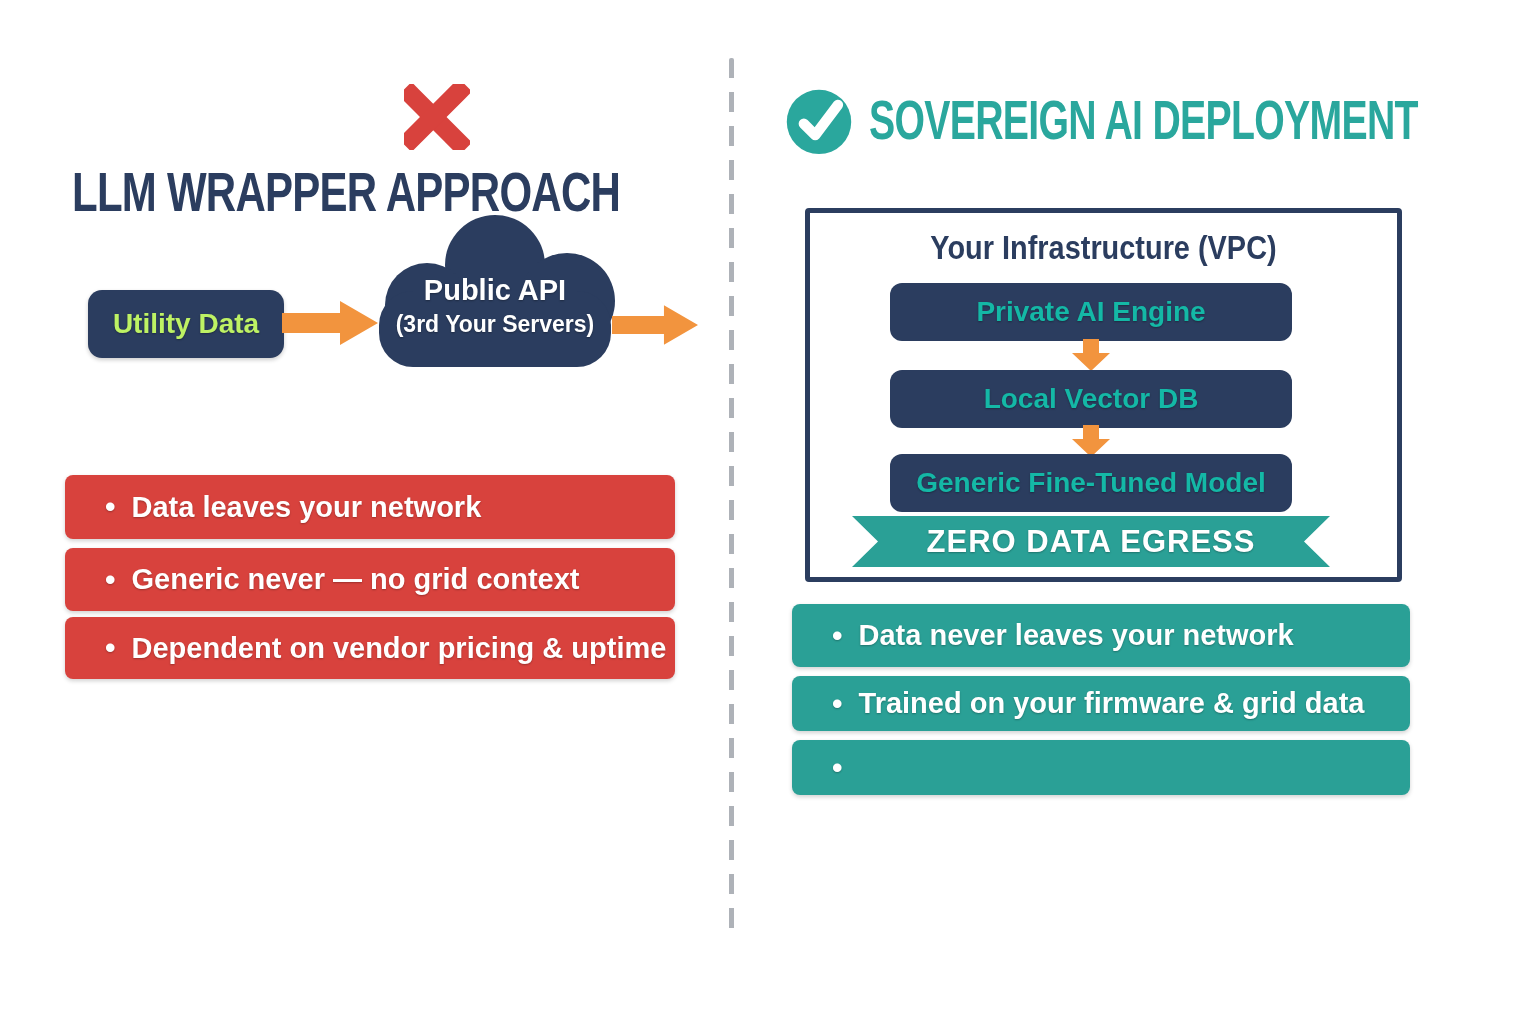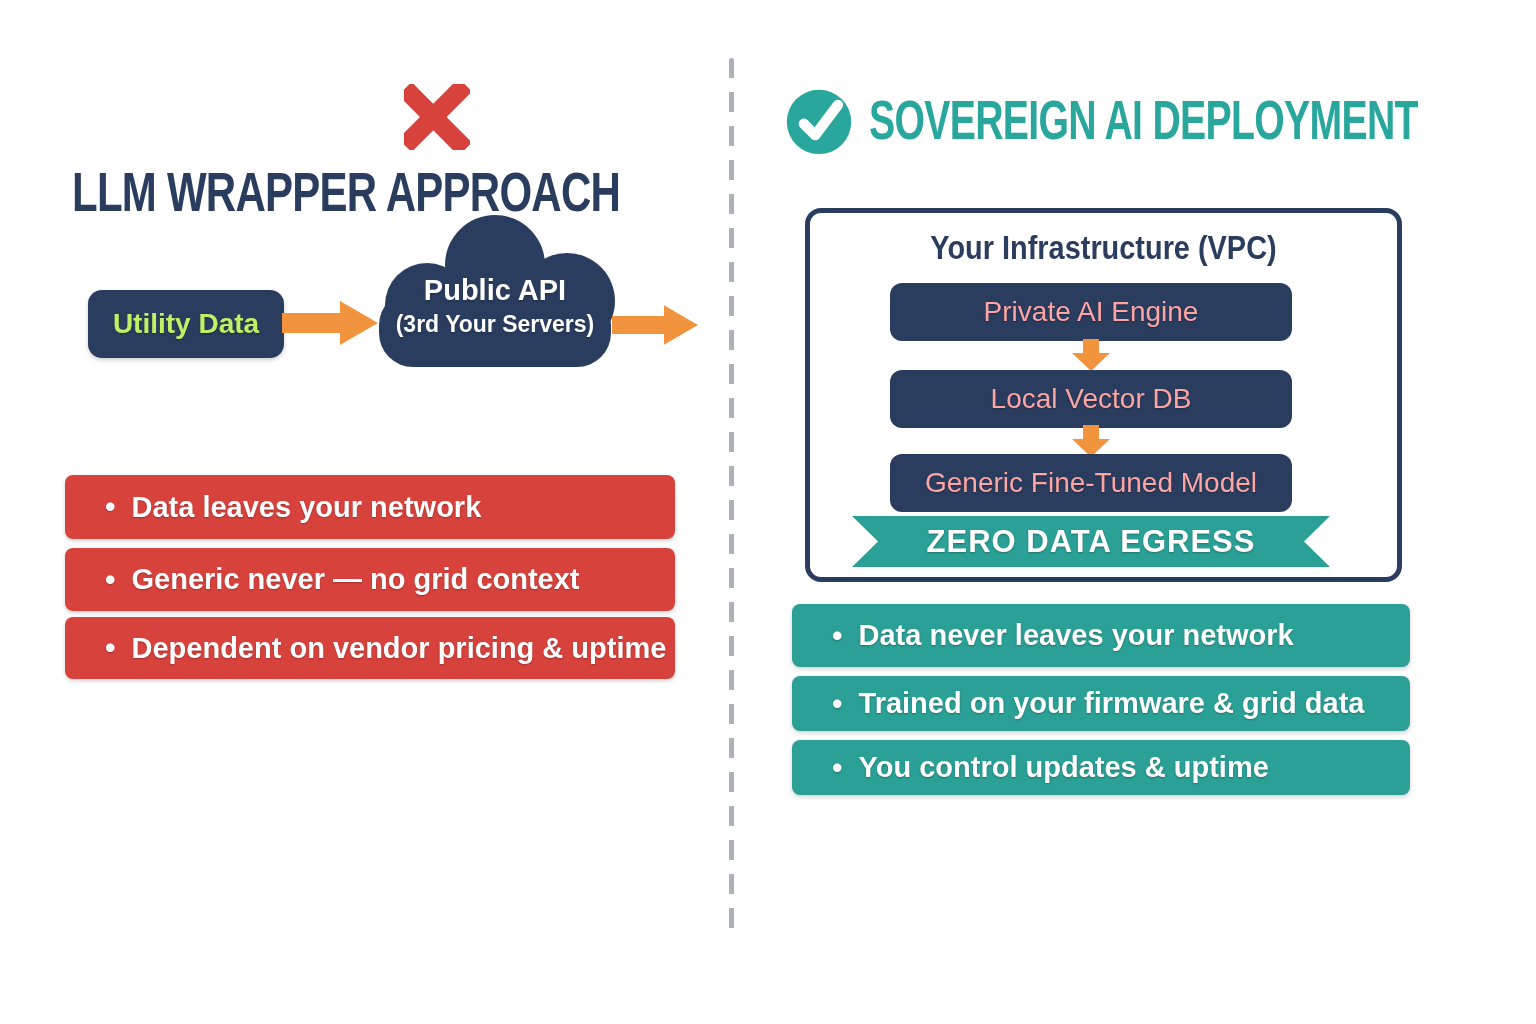--- a/index.html
+++ b/index.html
@@ -66,30 +66,30 @@
   .r2{top:548px;height:63px;}
   .r3{top:617px;height:62px;}
   .tealbx{background:var(--teal);left:792px;width:618px;}
   .t1{top:604px;height:63px;}
   .t2{top:676px;height:55px;}
   .t3{top:740px;height:55px;}
 
   
   .vpc{
     position:absolute;left:805px;top:208px;width:597px;height:374px;background:#fff;
-    border:5px solid var(--navy);border-radius:16px;box-sizing:border-box;
+    border:5px solid var(--navy);border-radius:4px;box-sizing:border-box;
   }
   .vpc-title{
     position:absolute;left:0;right:0;top:16px;text-align:center;color:var(--navy);
     font-weight:bold;font-size:34px;transform:scaleX(0.85);white-space:nowrap;line-height:1.1;
   }
   .vbox{
     position:absolute;left:80px;width:402px;height:58px;background:var(--navy);
-    border-radius:12px;display:flex;align-items:center;justify-content:center;color:#fca5a5;
-    font-weight:normal;font-size:28px;text-shadow:0 1px 2px rgba(0,0,0,.3);
+    border-radius:12px;display:flex;align-items:center;justify-content:center;color:#14b8a6;
+    font-weight:bold;font-size:28px;text-shadow:0 1px 2px rgba(0,0,0,.3);
   }
   .v1{top:70px;}
   .v2{top:157px;}
   .v3{top:241px;}
   .arrow-down{position:absolute;left:262px;width:38px;height:32px;}
   .a1{top:126px;}
   .a2{top:212px;}
   .ribbon{
     position:absolute;left:42px;top:303px;width:478px;height:51px;background:var(--teal);
     clip-path:polygon(0 0,100% 0,calc(100% - 26px) 50%,100% 100%,0 100%,26px 50%);
@@ -175,16 +175,15 @@
   <div class="bullet-box tealbx t1">
     <span class="bullet">•</span>
     <span>Data never leaves your network</span>
   </div>
   <div class="bullet-box tealbx t2">
     <span class="bullet">•</span>
     <span>Trained on your firmware &amp; grid data</span>
   </div>
   <div class="bullet-box tealbx t3">
     <span class="bullet">•</span>
-    <span>You control updates &amp; uptime</span>
   </div>
 
 </div>
 
 </body></html>

